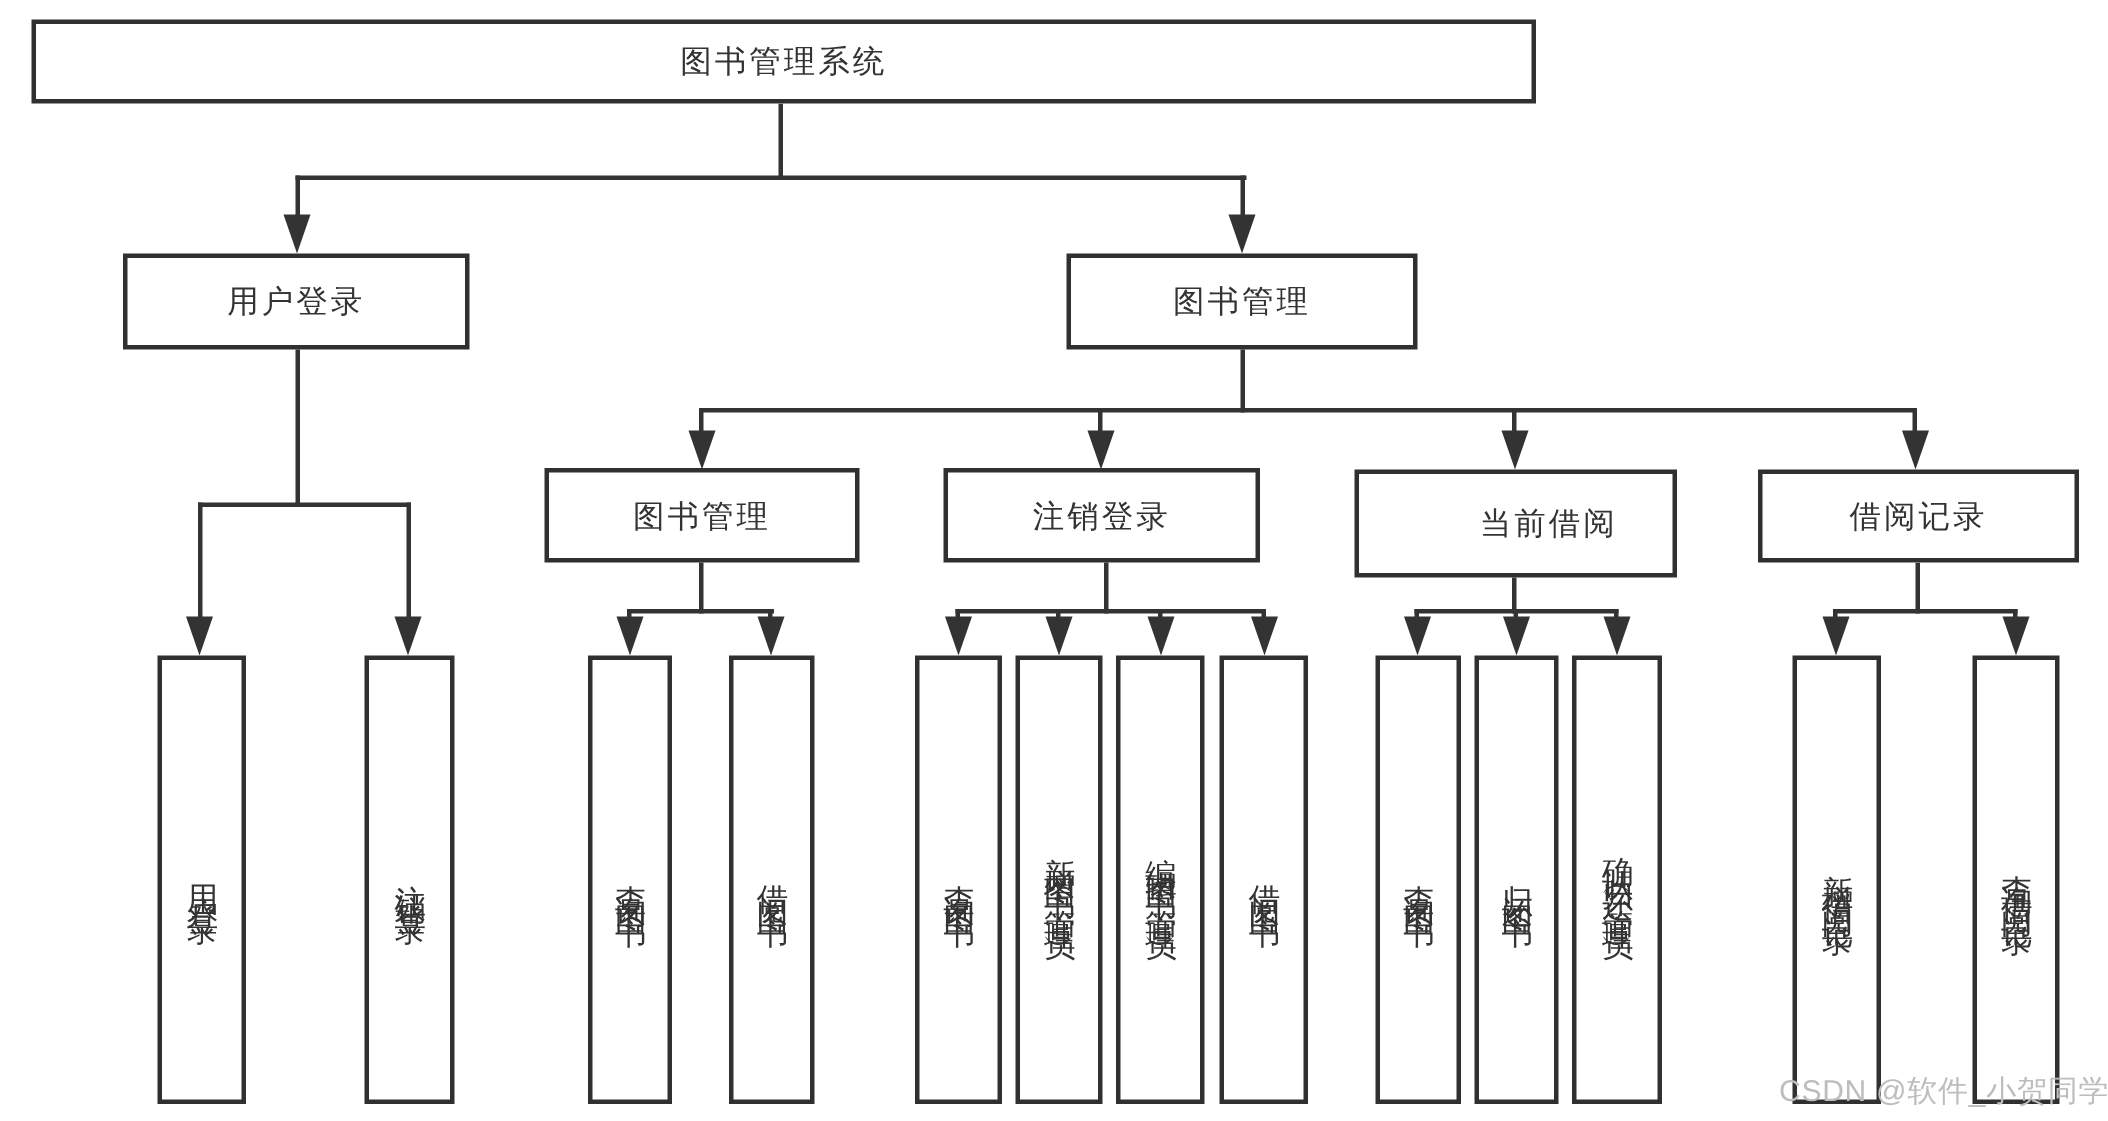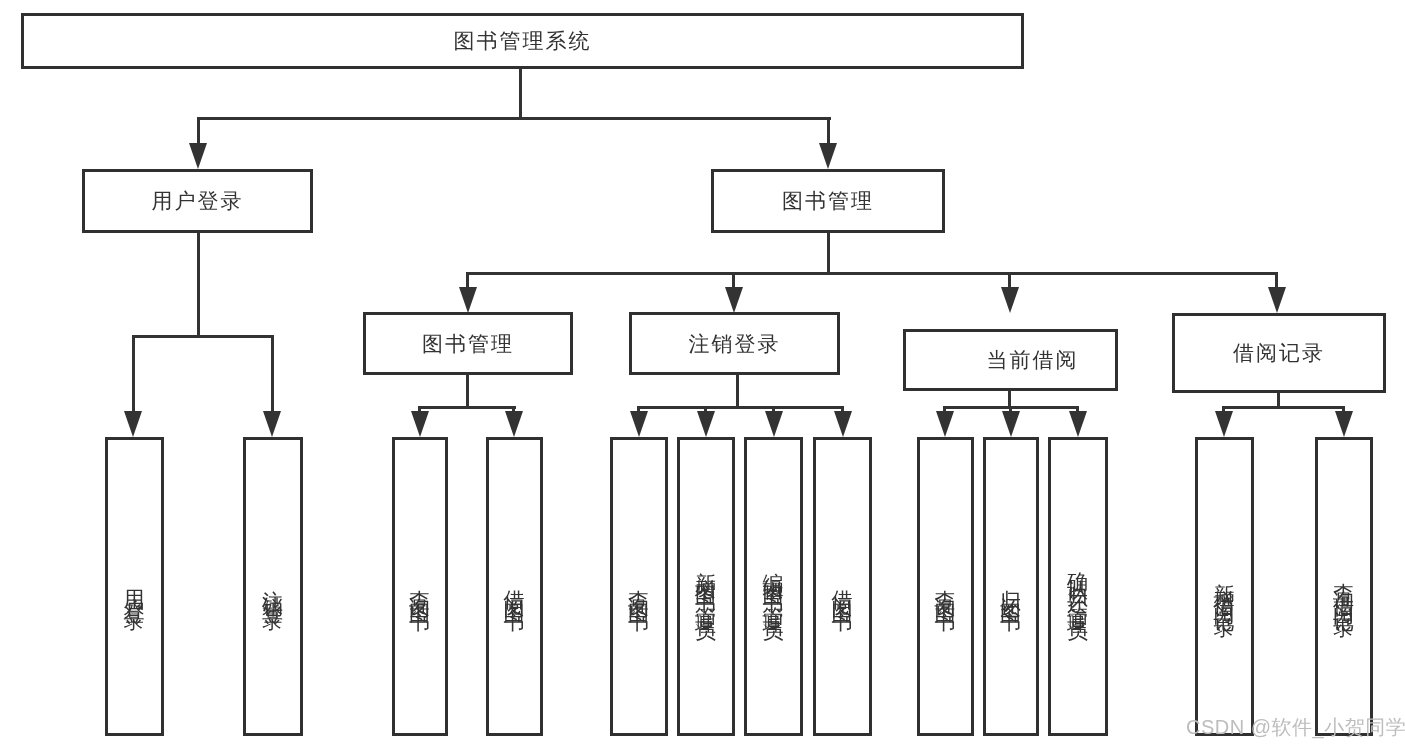--- a/index.html
+++ b/index.html
@@ -103,24 +103,24 @@
   <div class="box" style="left:711px;top:169px;width:234px;height:64px;">
     <span>图书管理</span>
   </div>
 
   <div class="box" style="left:363px;top:312px;width:210px;height:63px;">
     <span>图书管理</span>
   </div>
   <div class="box" style="left:629px;top:312px;width:211px;height:63px;">
     <span>注销登录</span>
   </div>
-  <div class="box" style="left:903px;top:329px;width:215px;height:62px;padding-left:44px;">
+  <div class="box" style="left:903px;top:313px;width:215px;height:72px;padding-left:44px;">
     <span>当前借阅</span>
   </div>
-  <div class="box" style="left:1172px;top:313px;width:214px;height:80px;">
+  <div class="box" style="left:1172px;top:313px;width:214px;height:62px;">
     <span>借阅记录</span>
   </div>
 
   <div class="box leaf" style="left:105px;width:59px;">
     <span class="vtext">用户登录</span>
   </div>
   <div class="box leaf" style="left:243px;width:60px;">
     <span class="vtext">注销登录</span>
   </div>
 

